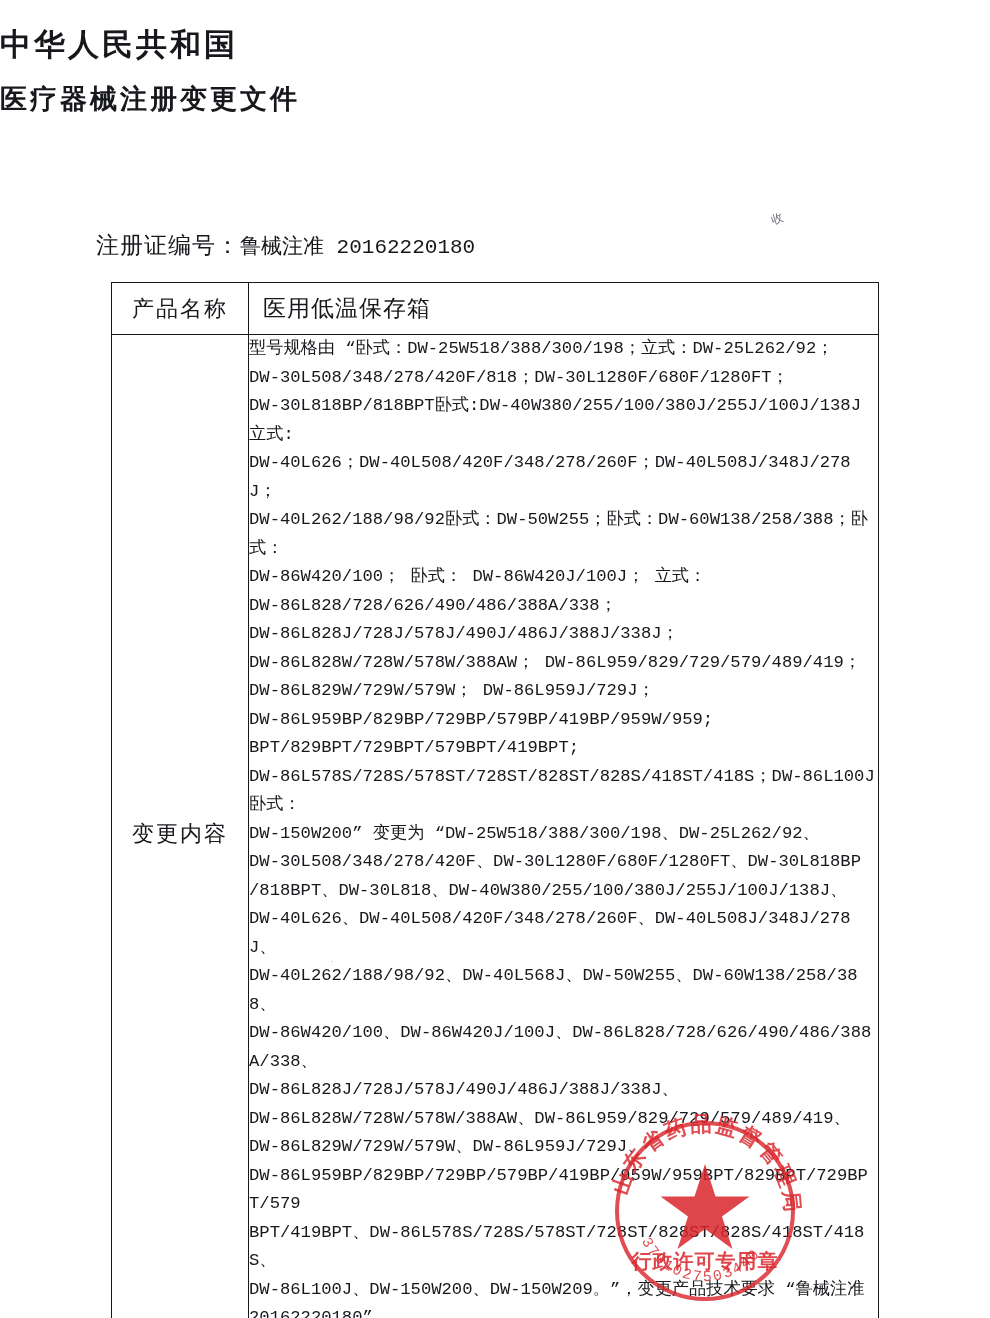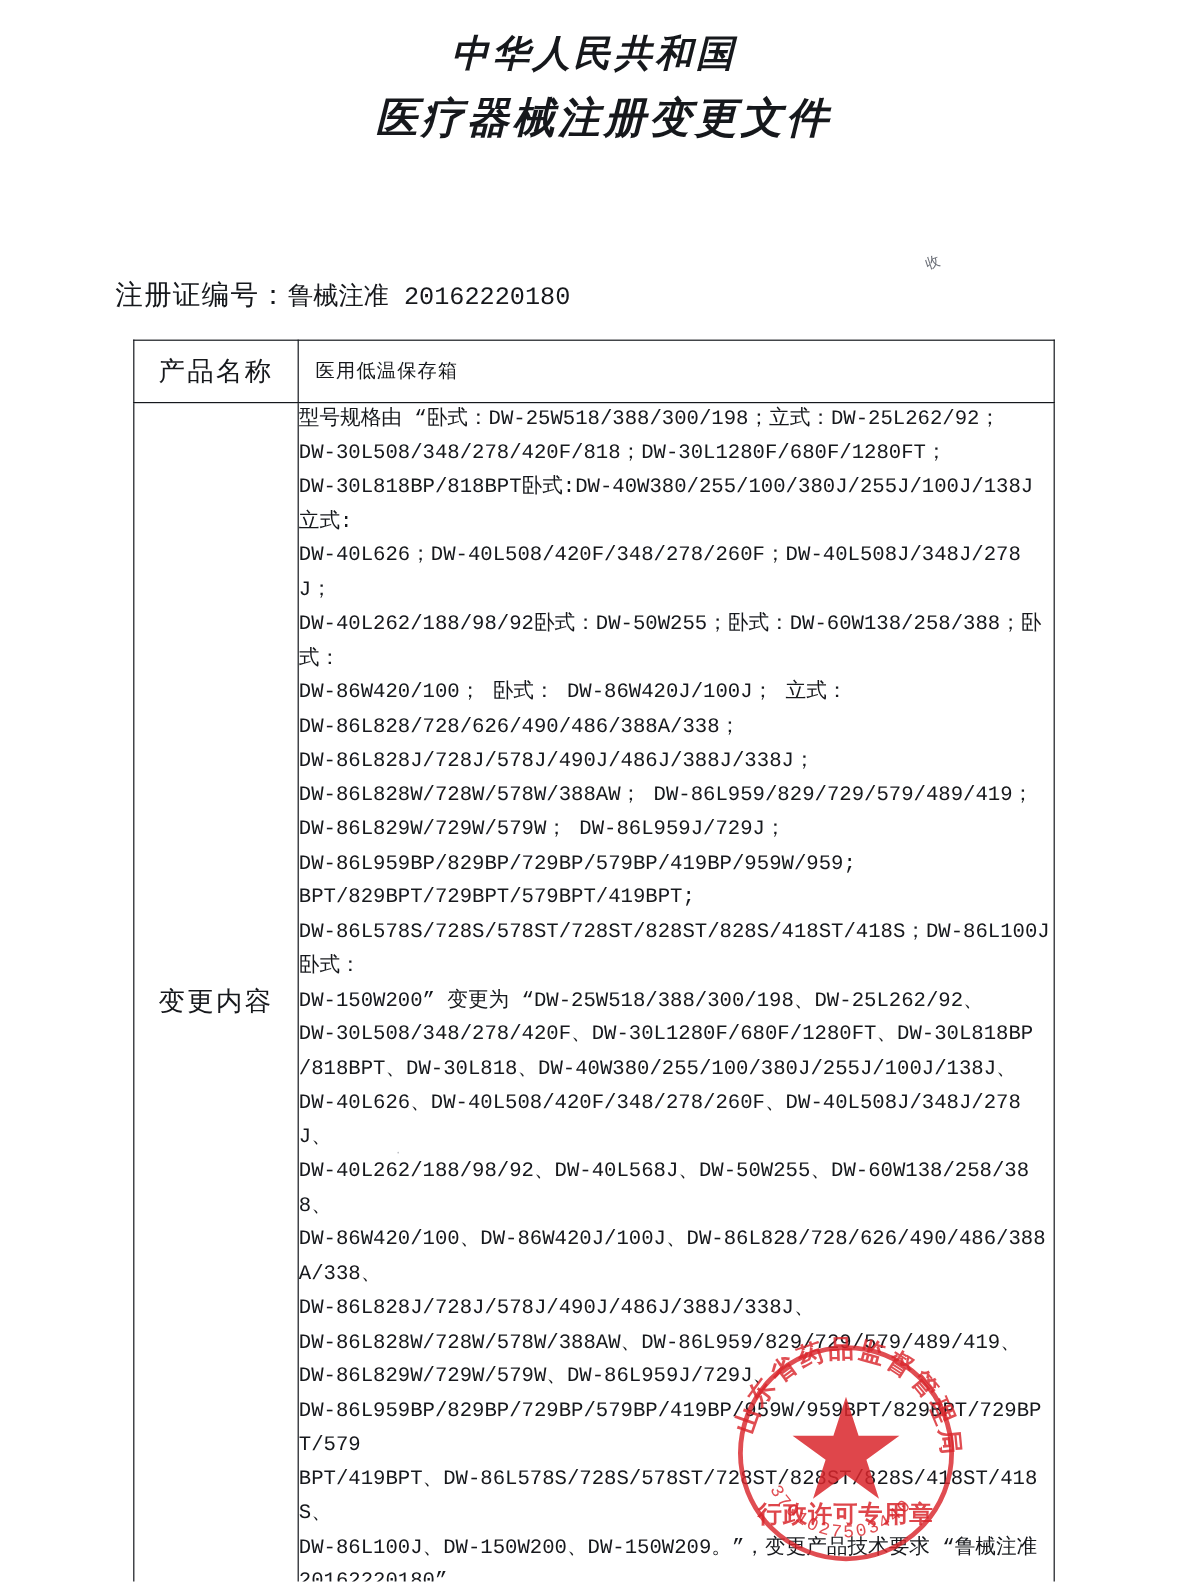--- a/index.html
+++ b/index.html
@@ -17,39 +17,37 @@
   }
 
   .page {
     position: relative;
     width: 990px;
     height: 1318px;
     box-sizing: border-box;
   }
 
   .title-block {
-    text-align: center;
+    text-align: left;
     padding-top: 22px;
-    font-style: italic;
   }
   .title-line-1 {
     font-size: 31px;
     font-weight: bold;
     letter-spacing: 3px;
     line-height: 46px;
     font-family: "Liberation Serif", "DejaVu Serif", serif;
   }
   .title-line-2 {
-    font-size: 35px;
+    font-size: 27px;
     font-weight: bold;
     letter-spacing: 3px;
     line-height: 46px;
     margin-top: 8px;
     font-family: "Liberation Serif", "DejaVu Serif", serif;
-    padding-left: 16px;
   }
 
   .reg-number {
     margin-top: 108px;
     padding-left: 96px;
     font-size: 23px;
     letter-spacing: 1px;
     line-height: 32px;
   }
   .reg-number .reg-label {
@@ -81,21 +79,21 @@
   }
   .label-cell.middle-label {
     vertical-align: middle;
   }
   .value-cell {
     padding: 10px 12px 10px 14px;
     font-size: 21px;
     line-height: 31px;
   }
   .value-cell.product-name {
-    font-size: 16px;
+    font-size: 23px;
     letter-spacing: 1px;
     padding: 10px 12px 10px 14px;
   }
   .value-cell.remark {
     font-size: 22px;
     letter-spacing: 1px;
     padding: 12px 12px 12px 14px;
   }
   .content-body {
     font-family: "Liberation Mono", "DejaVu Sans Mono", monospace;

